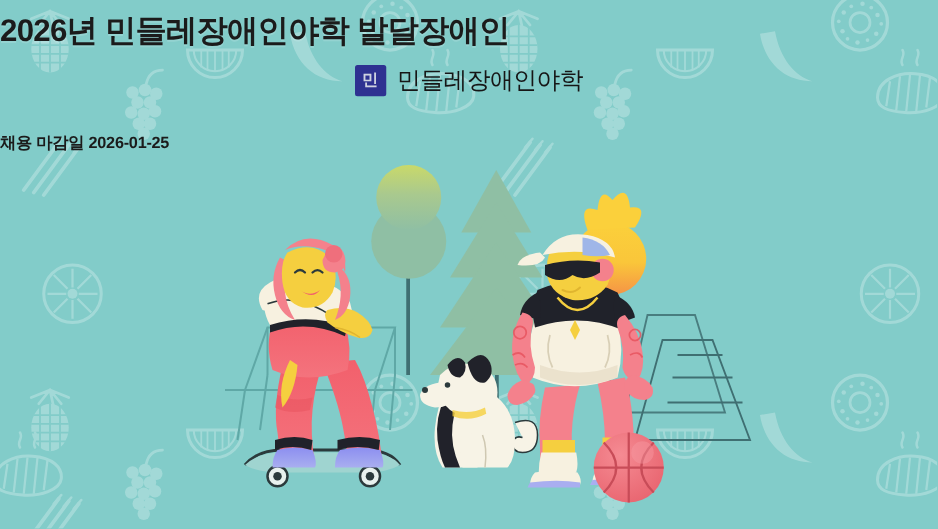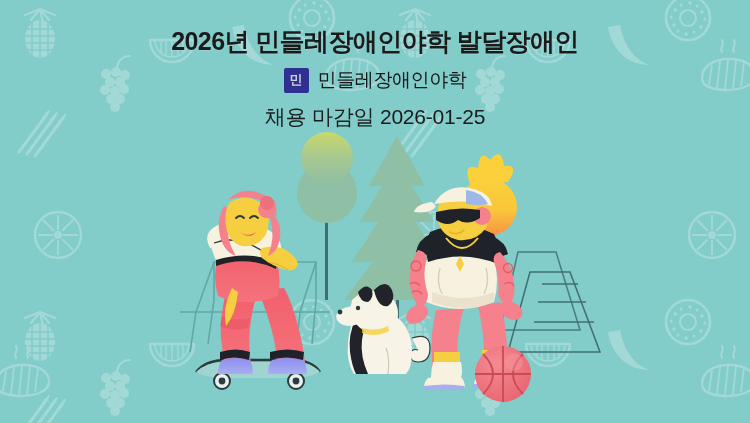--- a/index.html
+++ b/index.html
@@ -16,22 +16,22 @@
   
   #pattern{
     position:absolute;inset:0;opacity:.26;pointer-events:none;
   }
   #pattern svg{display:block;width:750px;height:423px;}
   
   #scene{position:absolute;left:0;top:0;width:750px;height:423px;}
   #scene svg{display:block;width:750px;height:423px;}
   
   #textblock{
-    position:absolute;left:0;top:26px;width:750px;
-    text-align:center;z-index:40;
+    position:absolute;left:0;top:10px;width:750px;
+    text-align:left;z-index:40;
   }
   #title{
     font-size:25px;font-weight:700;color:#1b1b1b;
     letter-spacing:-0.6px;line-height:1.25;margin:0;
     text-shadow:0 1px 0 rgba(255,255,255,.15);
   }
   #companyrow{
     margin-top:10px;display:flex;align-items:center;
     justify-content:center;gap:9px;
   }
@@ -39,21 +39,21 @@
     width:25px;height:25px;border-radius:2px;
     background:#2e3191;color:#cfd2e0;
     font-size:13px;font-weight:700;
     display:flex;align-items:center;justify-content:center;
     flex:0 0 auto;
   }
   #company-name{
     font-size:19px;font-weight:400;color:#161616;letter-spacing:-0.4px;
   }
   #deadline{
-    margin-top:10px;font-size:21px;font-weight:400;
+    margin-top:28px;font-size:13px;font-weight:700;
     color:#1b1b1b;letter-spacing:-0.2px;
   }
 </style>
 </head>
 <body>
 
 <div id="banner">
 
   <div id="pattern">
     <svg viewBox="0 0 750 423" xmlns="http://www.w3.org/2000/svg">

